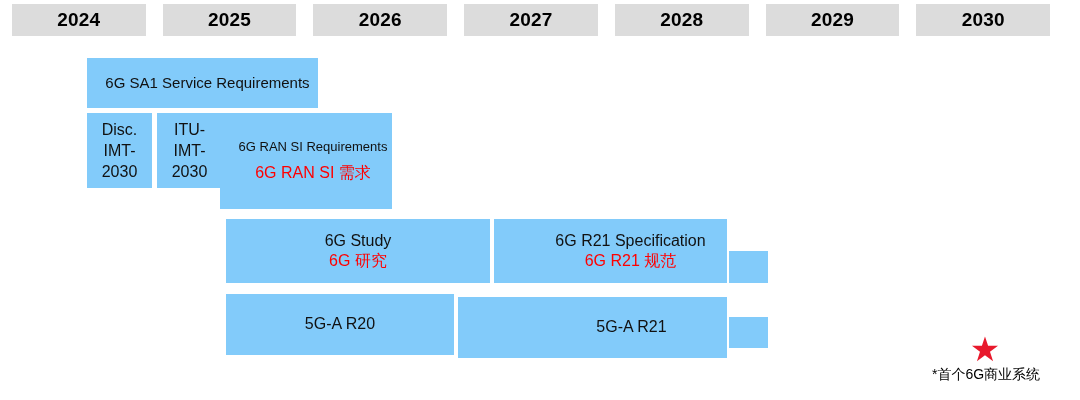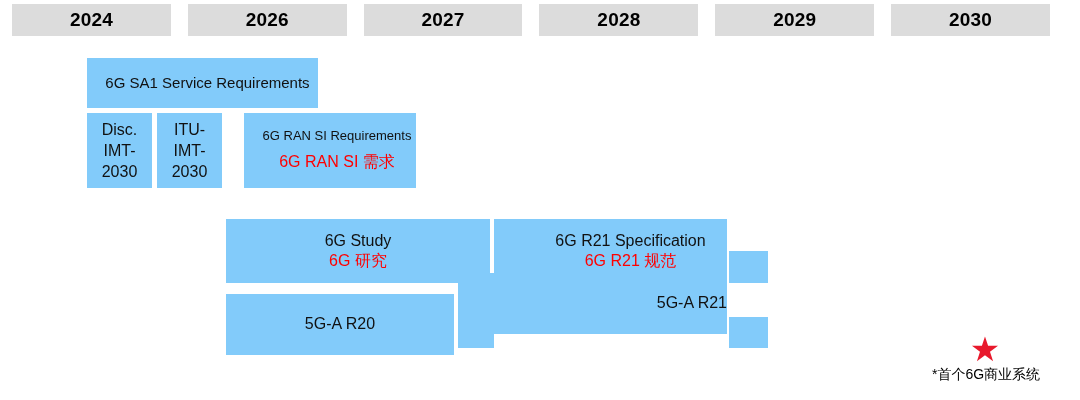--- a/index.html
+++ b/index.html
@@ -94,20 +94,21 @@
     text-align: center;
     font-size: 14px;
     color: #000000;
   }
 </style>
 </head>
 <body>
 
 <div id="year-header">
   <div class="year-cell">2024</div>
+  <div class="year-cell">2025</div>
   <div class="year-cell">2026</div>
   <div class="year-cell">2027</div>
   <div class="year-cell">2028</div>
   <div class="year-cell">2029</div>
   <div class="year-cell">2030</div>
 </div>
 
 <div class="bar align-left" style="left:87px; top:58px; width:231px; height:50px;">
   <span class="line-en fs15">6G SA1 Service Requirements</span>
 </div>
@@ -117,21 +118,21 @@
   <span>IMT-</span>
   <span>2030</span>
 </div>
 
 <div class="bar stack-box" style="left:157px; top:113px; width:65px; height:75px;">
   <span>ITU-</span>
   <span>IMT-</span>
   <span>2030</span>
 </div>
 
-<div class="bar align-left" style="left:244px; top:113px; width:172px; height:75px; padding-left:14px;">
+<div class="bar align-left" style="left:220px; top:113px; width:172px; height:96px; padding-left:14px;">
   <span class="line-en fs13" style="margin-bottom:7px;">6G RAN SI Requirements</span>
   <span class="line-zh fs16">6G RAN SI 需求</span>
 </div>
 
 <div class="bar align-center" style="left:226px; top:219px; width:264px; height:64px;">
   <span class="line-en fs16">6G Study</span>
   <span class="line-zh fs16">6G 研究</span>
 </div>
 
 <div class="bar" style="left:494px; top:251px; width:36px; height:32px;"></div>
@@ -142,20 +143,20 @@
 </div>
 
 <div class="bar" style="left:729px; top:251px; width:39px; height:32px;"></div>
 
 <div class="bar align-center" style="left:226px; top:294px; width:228px; height:61px;">
   <span class="line-en fs16">5G-A R20</span>
 </div>
 
 <div class="bar" style="left:458px; top:317px; width:36px; height:31px;"></div>
 
-<div class="bar align-center" style="left:458px; top:273px; width:269px; height:61px; padding-left:78px;align-items:flex-end;">
+<div class="bar align-center" style="left:458px; top:297px; width:269px; height:61px; padding-left:78px;">
   <span class="line-en fs16">5G-A R21</span>
 </div>
 
 <div class="bar" style="left:729px; top:317px; width:39px; height:31px;"></div>
 
 <div id="star-marker">★</div>
 <div id="star-caption">*首个6G商业系统</div>
 
 </body></html>

